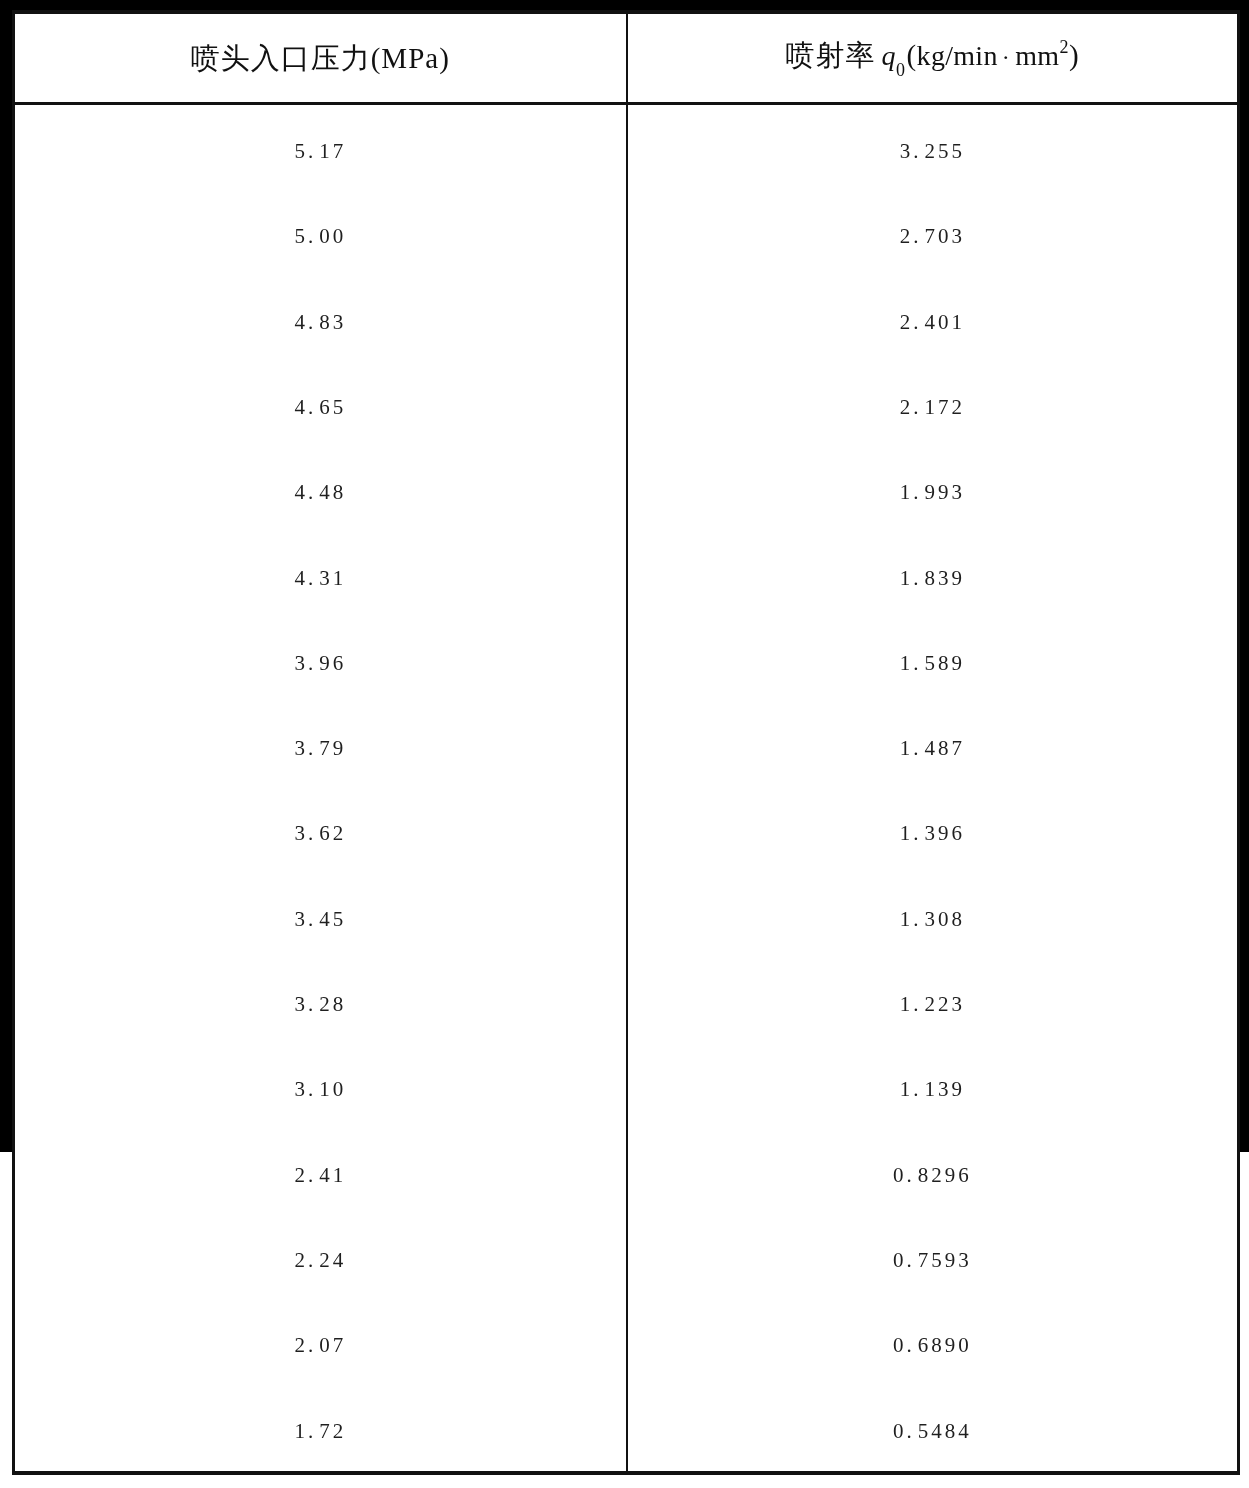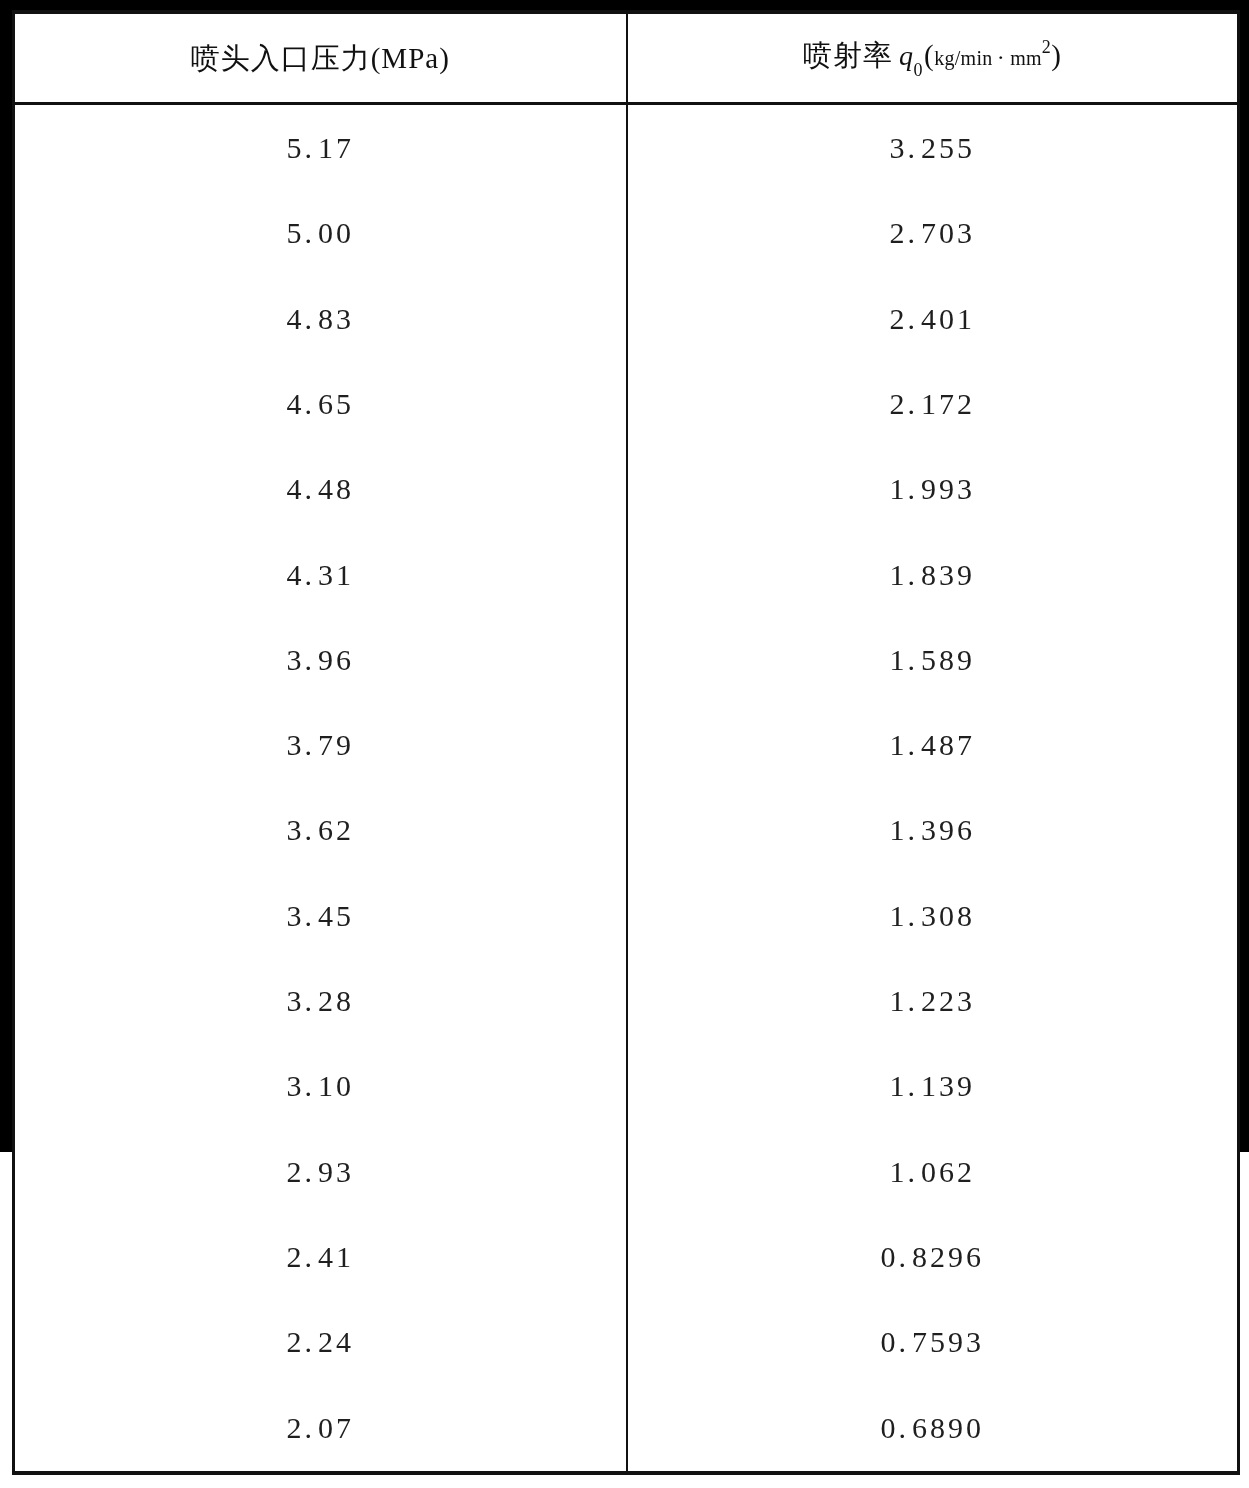--- a/index.html
+++ b/index.html
@@ -98,40 +98,40 @@
   .sup {
     font-size: 18px;
     vertical-align: super;
     position: relative;
     top: -2px;
   }
   .paren {
     font-size: 29px;
   }
   .unit {
-    font-size: 20px;
+    font-size: 28px;
     letter-spacing: 0.3px;
   }
   .middot {
     padding: 0 5px 0 4px;
     font-size: 24px;
   }
 
   
   .body-row td {
     height: 65px;
     font-size: 30px;
     color: #1f1f1f;
   }
 
   
   .num {
     display: inline-block;
     letter-spacing: 3px;
-    font-size: 30px;
+    font-size: 21px;
     color: #1f1f1f;
   }
   .num .dot {
     letter-spacing: 6px;
   }
 </style>
 </head>
 <body>
 
 <div class="page">
@@ -196,31 +196,31 @@
         </tr>
         <tr class="body-row">
           <td class="cell-left"><span class="num">3<span class="dot">.</span>28</span></td>
           <td class="cell-right"><span class="num">1<span class="dot">.</span>223</span></td>
         </tr>
         <tr class="body-row">
           <td class="cell-left"><span class="num">3<span class="dot">.</span>10</span></td>
           <td class="cell-right"><span class="num">1<span class="dot">.</span>139</span></td>
         </tr>
         <tr class="body-row">
-          <td class="cell-left"><span class="num">2<span class="dot">.</span>93</span></td>
-          <td class="cell-right"><span class="num">1<span class="dot">.</span>062</span></td>
-        </tr>
-        <tr class="body-row">
           <td class="cell-left"><span class="num">2<span class="dot">.</span>41</span></td>
           <td class="cell-right"><span class="num">0<span class="dot">.</span>8296</span></td>
         </tr>
         <tr class="body-row">
           <td class="cell-left"><span class="num">2<span class="dot">.</span>24</span></td>
           <td class="cell-right"><span class="num">0<span class="dot">.</span>7593</span></td>
         </tr>
         <tr class="body-row">
           <td class="cell-left"><span class="num">2<span class="dot">.</span>07</span></td>
           <td class="cell-right"><span class="num">0<span class="dot">.</span>6890</span></td>
         </tr>
+        <tr class="body-row">
+          <td class="cell-left"><span class="num">1<span class="dot">.</span>72</span></td>
+          <td class="cell-right"><span class="num">0<span class="dot">.</span>5484</span></td>
+        </tr>
       </tbody>
   </table>
 
 </div>
 
 </body></html>

